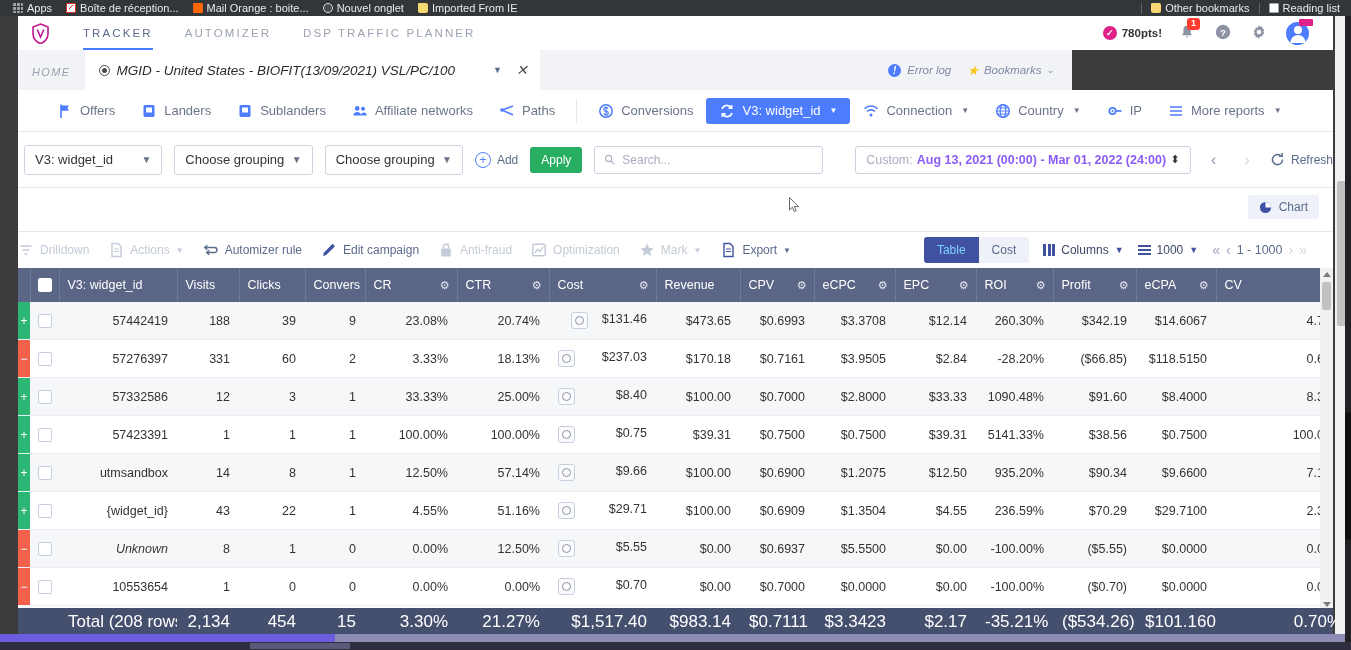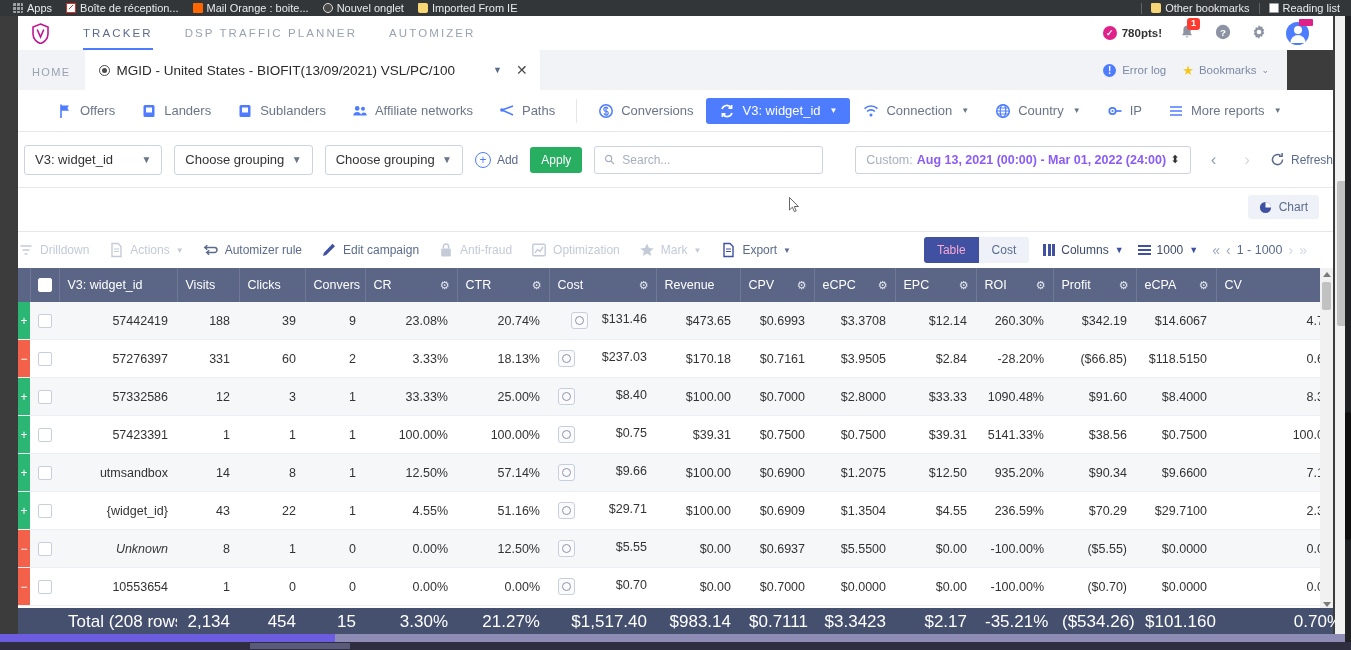--- a/index.html
+++ b/index.html
@@ -59,22 +59,22 @@
     font-size:9px; border-radius:3px; padding:1px 4px; font-weight:bold; line-height:1.1;}
   .avatar{ width:23px;height:23px;border-radius:50%;background:#4d7cfe;position:relative;}
   .avatar:before{content:"";position:absolute;left:50%;top:4px;transform:translateX(-50%);
     width:8px;height:8px;border-radius:50%;background:#fff;}
   .avatar:after{content:"";position:absolute;left:50%;bottom:2px;transform:translateX(-50%);
     width:15px;height:8px;border-radius:8px 8px 0 0;background:#fff;}
   .avatar-flag{ position:absolute; right:-4px; top:-3px; width:14px;height:7px;
     background:#e0218a; border-radius:1px;}
 
   
-  .tabstrip{ position:absolute; left:18px; top:50px; width:1269px; height:40px;
-    background:#f2f3f7; display:flex; align-items:flex-end; }
+  .tabstrip{ position:absolute; left:18px; top:50px; width:1054px; height:40px;
+    background:#f2f3f7; display:flex; align-items:flex-end;font-style:italic; }
   .home-btn{ font-size:11px; letter-spacing:1.4px; color:#9aa2b1; padding:0 14px;
     height:40px; line-height:44px; }
   .page-tab{ display:flex; align-items:center; gap:0; height:40px; background:#fff;
     padding:0 0 0 14px; border-radius:3px 3px 0 0; position:relative; }
   .tab-dot{ width:11px;height:11px;border-radius:50%;border:1.6px solid #4a4a4a;
     position:relative; flex:0 0 auto; margin-right:7px;}
   .tab-dot:after{content:"";position:absolute;left:2px;top:2px;width:5px;height:5px;
     border-radius:50%;background:#4a4a4a;}
   .tab-title{ font-size:13.5px; color:#2b2b2b; white-space:nowrap; }
   .tab-caret{ color:#5b6b8c; font-size:9px; margin:0 14px 0 38px; }
@@ -133,21 +133,21 @@
   
   .actions{ position:absolute; left:18px; top:232px; width:1315px; height:36px;
     background:#fff; display:flex; align-items:center; gap:19px;}
   .act{ display:flex;align-items:center;gap:6px;font-size:12px;color:#5b6b8c;white-space:nowrap;}
   .act.dis{ color:#c3cad8; }
   .act .cv{ font-size:8px; }
   .act-right{ position:absolute; right:26px; top:0; height:36px; display:flex;
     align-items:center; gap:14px;}
   .seg{ display:flex; border-radius:3px; overflow:hidden; }
   .seg-i{ font-size:12px; padding:6px 13px; color:#5b6b8c; background:#eef1f7;}
-  .seg-i.on{ background:#3f51a0; color:#f9a8d4;text-align:center; }
+  .seg-i.on{ background:#3f51a0; color:#7dd3fc;text-align:center; }
   .colbtn{ display:flex;align-items:center;gap:6px;font-size:12px;color:#3c4a66;}
   .bars3{ display:flex; gap:1.5px; }
   .bars3 i{ width:3px;height:12px;background:#3f51a0;display:block;}
   .rowsbtn{ display:flex;align-items:center;gap:6px;font-size:12px;color:#3c4a66;}
   .hamb{ display:flex;flex-direction:column;gap:2px;}
   .hamb i{ width:13px;height:2px;background:#3f51a0;display:block;}
   .pager{ display:flex;align-items:center;gap:6px;font-size:12.5px;color:#5b6b8c;}
   .pg{ color:#9aa5bb; font-size:14px; }
   .pg.dim{ color:#cfd5e2; }
 
@@ -261,24 +261,24 @@
   <div class="app-header">
     <svg class="logo-shield" viewBox="0 0 17 21">
       <path d="M8.5 1 L16 4 V11 C16 16 12 19.5 8.5 20.5 C5 19.5 1 16 1 11 V4 Z" fill="none" stroke="#c0158f" stroke-width="1.6"></path>
       <path d="M5.2 6.5 L8.5 14 L11.8 6.5" fill="none" stroke="#c0158f" stroke-width="1.6"></path>
     </svg>
     <div class="nav-mods">
       <div class="nav-mod active">
         <span>TRACKER</span>
       </div>
       <div class="nav-mod">
+        <span>AUTOMIZER</span>
+      </div>
+      <div class="nav-mod">
         <span>DSP TRAFFIC PLANNER</span>
-      </div>
-      <div class="nav-mod">
-        <span>AUTOMIZER</span>
       </div>
     </div>
     <div class="hdr-right">
       <div class="pts">
         <span class="pts-badge">✓</span>
         <span>780pts!</span>
       </div>
       <div class="hdr-ico">
         <svg viewBox="0 0 20 20" width="18" height="18">
           <path d="M10 3 C7 3 6 5 6 7.5 V11 L4.5 13.5 H15.5 L14 11 V7.5 C14 5 13 3 10 3 Z M8.4 15 a1.7 1.7 0 0 0 3.2 0" fill="#8c93a3"></path>

